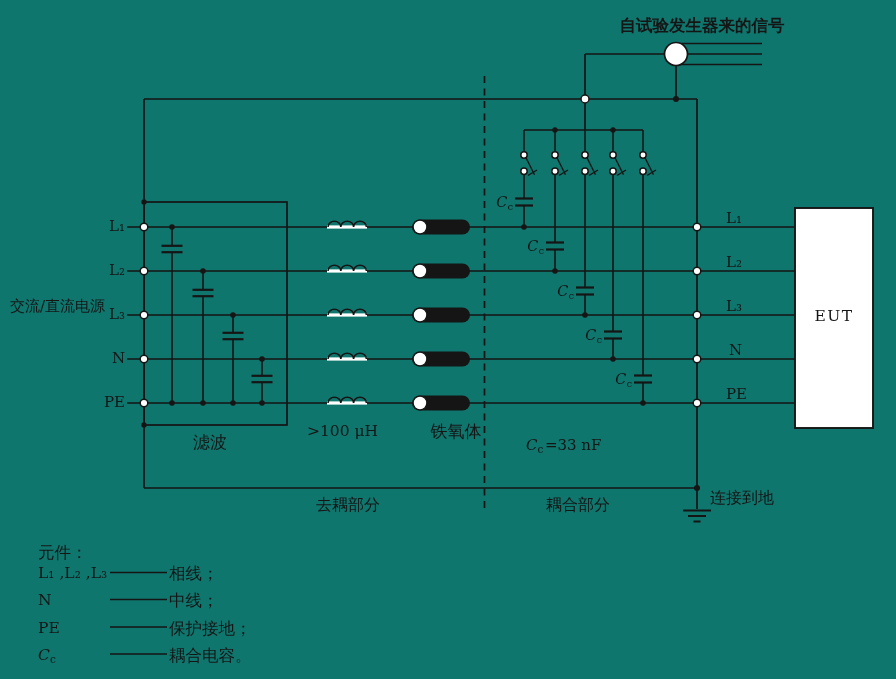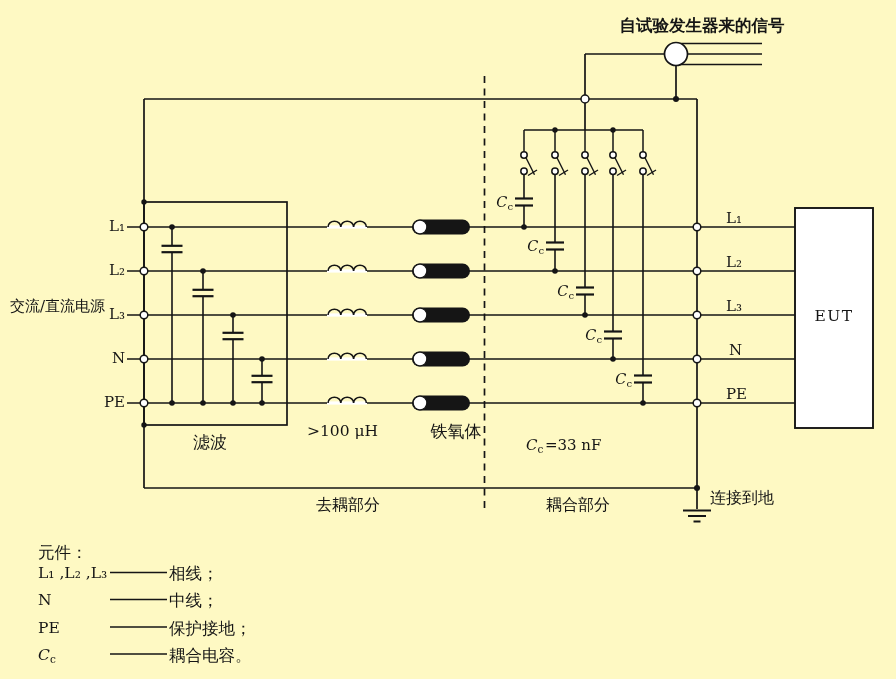--- a/index.html
+++ b/index.html
@@ -1,16 +1,16 @@
 <!DOCTYPE html>
 <html><head>
 <meta charset="utf-8">
 <style>
   html,body{margin:0;padding:0;background:#ffffff;}
-  .stage{position:relative;width:896px;height:679px;background:#fef9c3;overflow:hidden;}
+  .stage{position:relative;width:896px;height:679px;background:#0f766e;overflow:hidden;}
   svg{display:block;}
   text{font-family:"DejaVu Serif","Liberation Serif",serif;fill:#151515;}
   .cjk{font-family:"DejaVu Serif","Liberation Serif",serif;}
 </style>
 </head>
 <body>
 
 <div class="stage">
 <svg width="896" height="679" viewBox="0 0 896 679">
 

